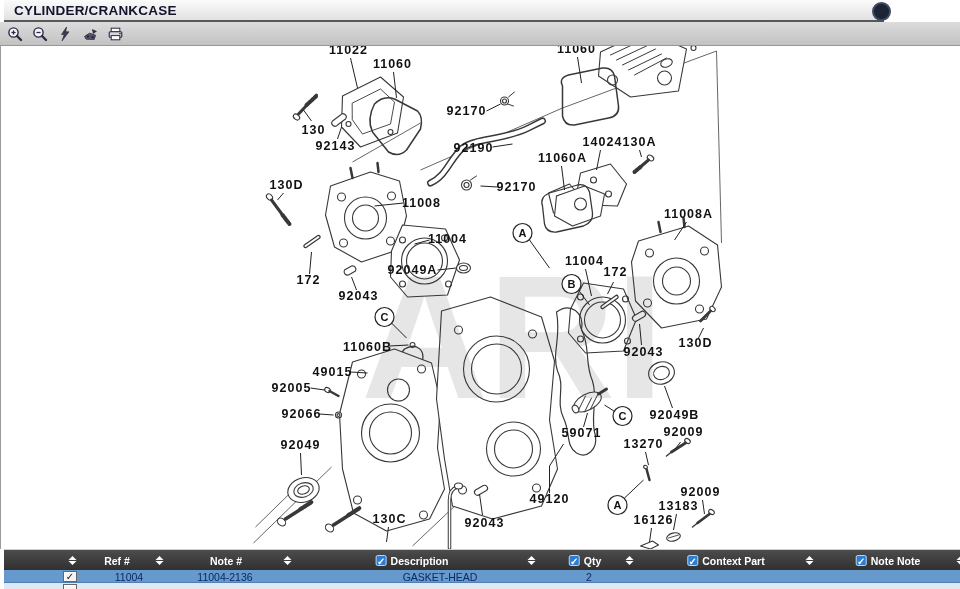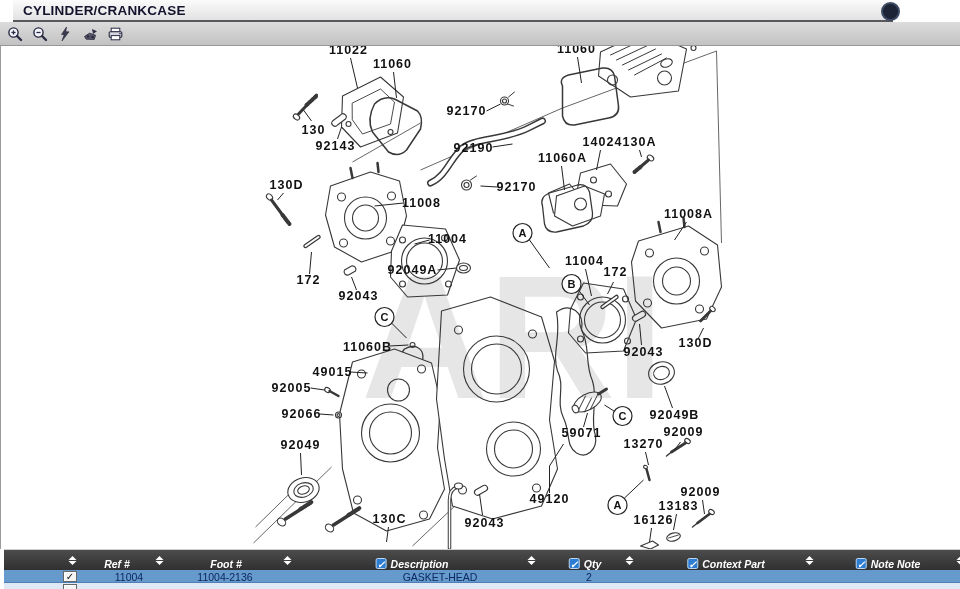--- a/index.html
+++ b/index.html
@@ -2,21 +2,21 @@
 <html><head>
 <meta charset="utf-8">
 <style>
   html,body{margin:0;padding:0;}
   body{
     width:960px;height:589px;overflow:hidden;position:relative;
     font-family:"Liberation Sans",sans-serif;background:#fff;
   }
   
   .titlebar{
-    position:absolute;left:13px;top:0;width:880px;height:22px;
+    position:absolute;left:4px;top:0;width:880px;height:22px;
     background:linear-gradient(#fbfbfb,#e2e2e2);
     border-bottom:2px solid #57575c;box-sizing:border-box;
   }
   .titlebar .title{
     position:absolute;left:10px;top:3px;
     font-size:13.5px;font-weight:bold;color:#13132e;letter-spacing:.2px;
   }
   .titlebar .corner-dot{
     position:absolute;right:-7px;top:2px;width:15px;height:15px;border-radius:50%;
     background:#1c2435;border:2px solid #3c4a63;
@@ -35,22 +35,22 @@
     border-left:1px solid #9a9a9a;box-sizing:border-box;
   }
   
   .ptable{position:absolute;left:0;top:549px;width:960px;height:40px;background:#fff;}
   .phead{
     position:absolute;left:4px;right:0;top:0;height:21px;
     background:linear-gradient(#4c4c4c,#303030);
     border-top:1px solid #cfcfcf;box-sizing:border-box;
   }
   .hcell{
-    position:absolute;top:8px;height:21px;display:flex;align-items:flex-start;gap:4px;
-    transform:translateX(-50%);color:#fff;font-size:10.5px;font-weight:bold;white-space:nowrap;cursor:pointer;font-style:italic;
+    position:absolute;top:0;height:21px;display:flex;align-items:center;gap:4px;
+    transform:translateX(-50%);color:#fff;font-size:10.5px;font-weight:bold;white-space:nowrap;cursor:pointer;
   }
   .sort{
     position:absolute;top:4px;transform:translateX(-50%);width:9px;height:13px;
     display:flex;flex-direction:column;align-items:center;justify-content:center;gap:1px;cursor:pointer;
   }
   .sort i{display:block;width:0;height:0;border-left:4px solid transparent;border-right:4px solid transparent;}
   .sort .up{border-bottom:4px solid #fff;}
   .sort .dn{border-top:4px solid #fff;}
   .cb{
     width:11px;height:11px;border-radius:2px;background:#2d7dd2;border:1px solid #bcd6ef;
@@ -381,21 +381,21 @@
         <i class="dn"></i>
       </span>
     <span class="hcell" style="left:113px">
       <span>Ref #</span>
       </span>
     <span class="sort" style="left:155px">
         <i class="up"></i>
         <i class="dn"></i>
       </span>
     <span class="hcell" style="left:222px">
-      <span>Foot #</span>
+      <span>Note #</span>
       </span>
     <span class="sort" style="left:283px">
         <i class="up"></i>
         <i class="dn"></i>
       </span>
     <span class="hcell" style="left:408px">
       <span class="cb">✓</span>
       <span>Description</span>
       </span>
     <span class="sort" style="left:527px">

